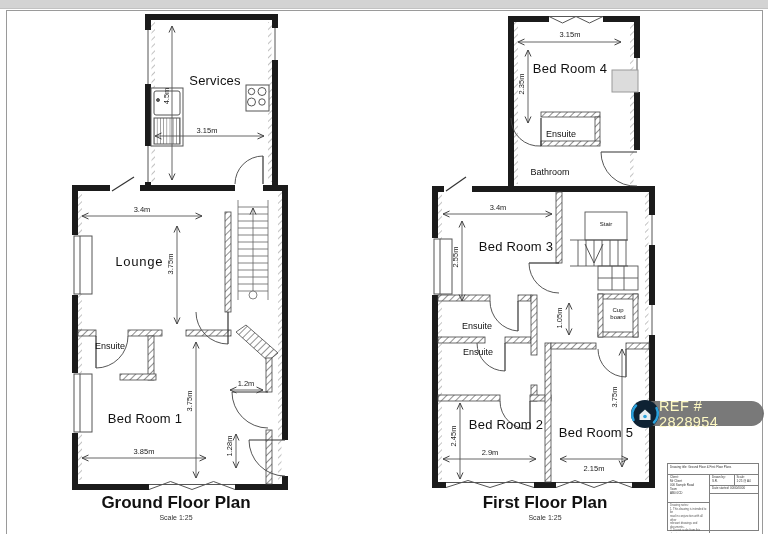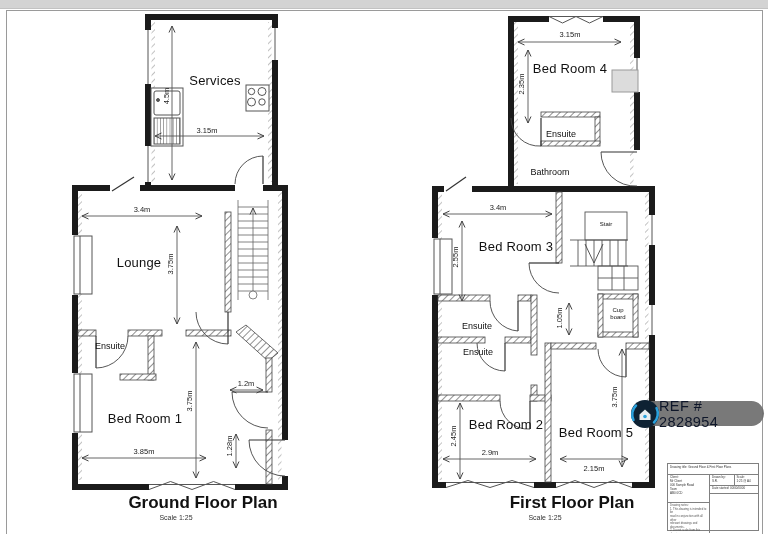--- a/index.html
+++ b/index.html
@@ -6,25 +6,25 @@
   .stage{position:relative;width:768px;height:534px;background:#fff;overflow:hidden;font-family:"Liberation Sans",sans-serif;}
   .top-strip{position:absolute;left:0;top:0;width:768px;height:8px;background:#d3d3d3;border-bottom:1px solid #c2c2c2;}
   .sheet{position:absolute;left:6px;top:10px;width:755px;height:524px;border:1px solid #9a9a9a;border-bottom:none;}
   svg.plan{position:absolute;left:0;top:0;}
   .lb{position:absolute;transform:translate(-50%,-50%);white-space:nowrap;color:#111;}
   .room{font-size:13px;letter-spacing:.2px;}
   .small{font-size:9px;}
   .tiny{font-size:6px;line-height:1.2;text-align:center;}
   .dim{font-size:7.5px;color:#222;}
   .v{transform:translate(-50%,-50%) rotate(-90deg);}
-  .ptitle{font-size:17px;font-weight:bold;margin-left:27px;}
+  .ptitle{font-size:17px;font-weight:bold;}
   .pscale{font-size:7px;color:#333;}
   
   .ref-badge{position:absolute;left:630px;top:399px;width:136px;height:30px;z-index:6;}
-  .ref-pill{position:absolute;left:5px;top:2px;width:129px;height:25px;background:rgba(110,110,110,.92);border-radius:13px;color:#0f172a;
+  .ref-pill{position:absolute;left:5px;top:2px;width:129px;height:25px;background:rgba(110,110,110,.92);border-radius:13px;color:#fef9c3;
             font-size:14.5px;display:flex;align-items:center;justify-content:center;padding-left:24px;box-sizing:border-box;letter-spacing:.4px;}
   .ref-icon{position:absolute;left:0;top:0;width:30px;height:30px;}
   
   .tb{position:absolute;left:667px;top:463px;width:92px;height:68px;border:1px solid #808080;background:#fff;
       font-size:3px;line-height:1.3;color:#333;z-index:5;box-sizing:border-box;}
   .tb-header{height:8px;border-bottom:1px solid #808080;padding:2px 2px 0;overflow:hidden;}
   .tb-body{display:flex;height:58px;}
   .tb-left{width:42px;border-right:1px solid #808080;display:flex;flex-direction:column;box-sizing:border-box;}
   .tb-client{height:25px;border-bottom:1px solid #808080;padding:1px 2px;overflow:hidden;}
   .tb-notes{flex:1;padding:1px 2px;overflow:hidden;color:#555;font-size:2.8px;}
@@ -270,21 +270,21 @@
         <line x1="560" y1="459" x2="628" y2="459" marker-start="url(#arr)" marker-end="url(#arr)"></line>
         <line x1="622" y1="349" x2="622" y2="467" marker-start="url(#arr)" marker-end="url(#arr)"></line>
       </g>
     </g>
   </svg>
 
   <div>
     <div class="lb room" style="left:215px;top:80px;">Services</div>
     <div class="lb dim v" style="left:166px;top:96px;">4.5m</div>
     <div class="lb dim" style="left:207px;top:130px;">3.15m</div>
-    <div class="lb room" style="left:139px;top:262px;">Lounge</div>
+    <div class="lb room" style="left:139px;top:262px;font-family:Liberation Mono, monospace;">Lounge</div>
     <div class="lb dim" style="left:142px;top:209px;">3.4m</div>
     <div class="lb dim v" style="left:170px;top:264px;">3.75m</div>
     <div class="lb small" style="left:110px;top:346px;">Ensuite</div>
     <div class="lb room" style="left:145px;top:418px;">Bed Room 1</div>
     <div class="lb dim v" style="left:189px;top:401px;">3.75m</div>
     <div class="lb dim" style="left:144px;top:451px;text-align:right;">3.85m</div>
     <div class="lb dim" style="left:246px;top:383px;">1.2m</div>
     <div class="lb dim v" style="left:229px;top:446px;">1.28m</div>
     <div class="lb ptitle" style="left:176px;top:503px;">Ground Floor Plan</div>
     <div class="lb pscale" style="left:176px;top:517px;">Scale 1:25</div>

